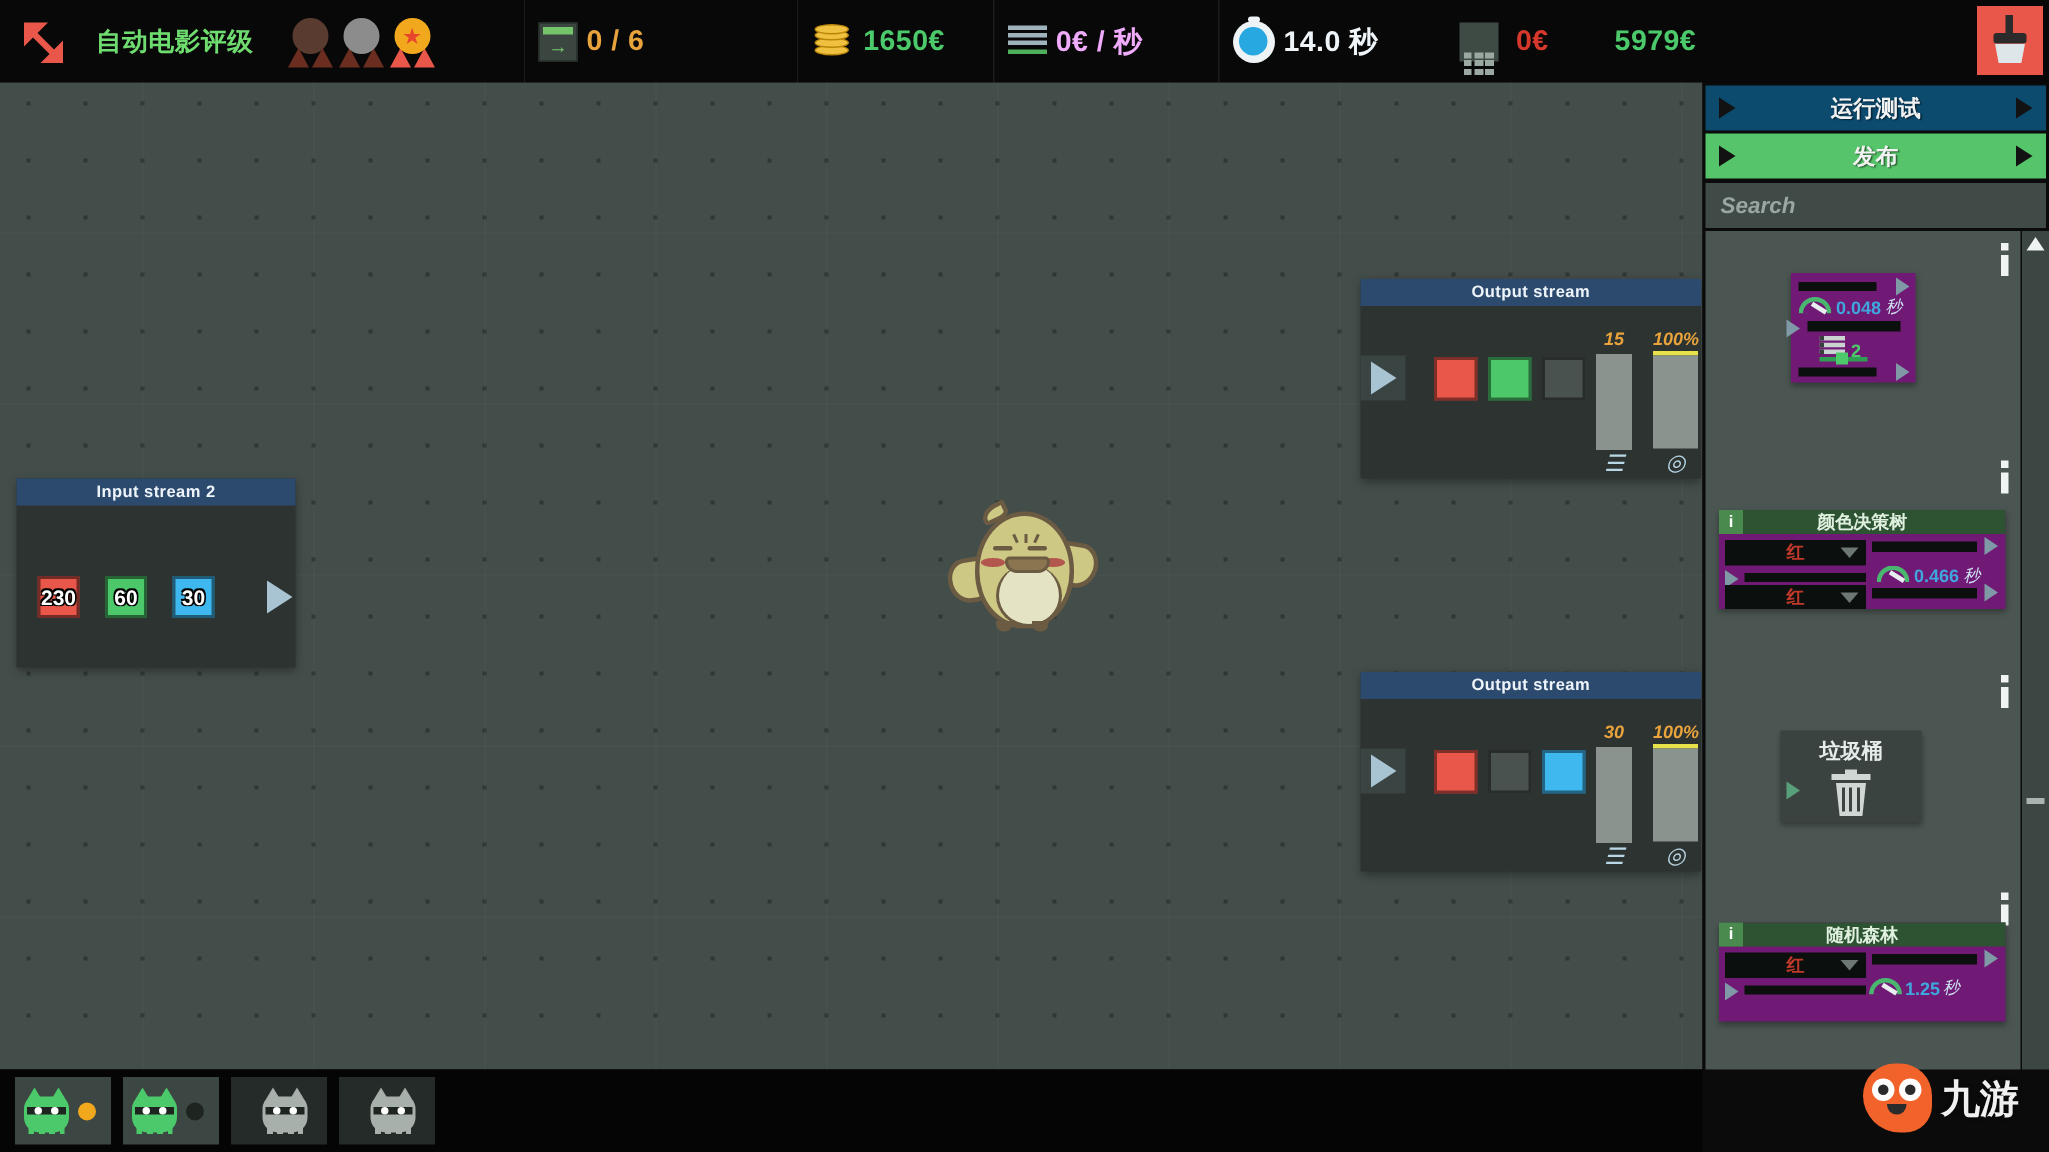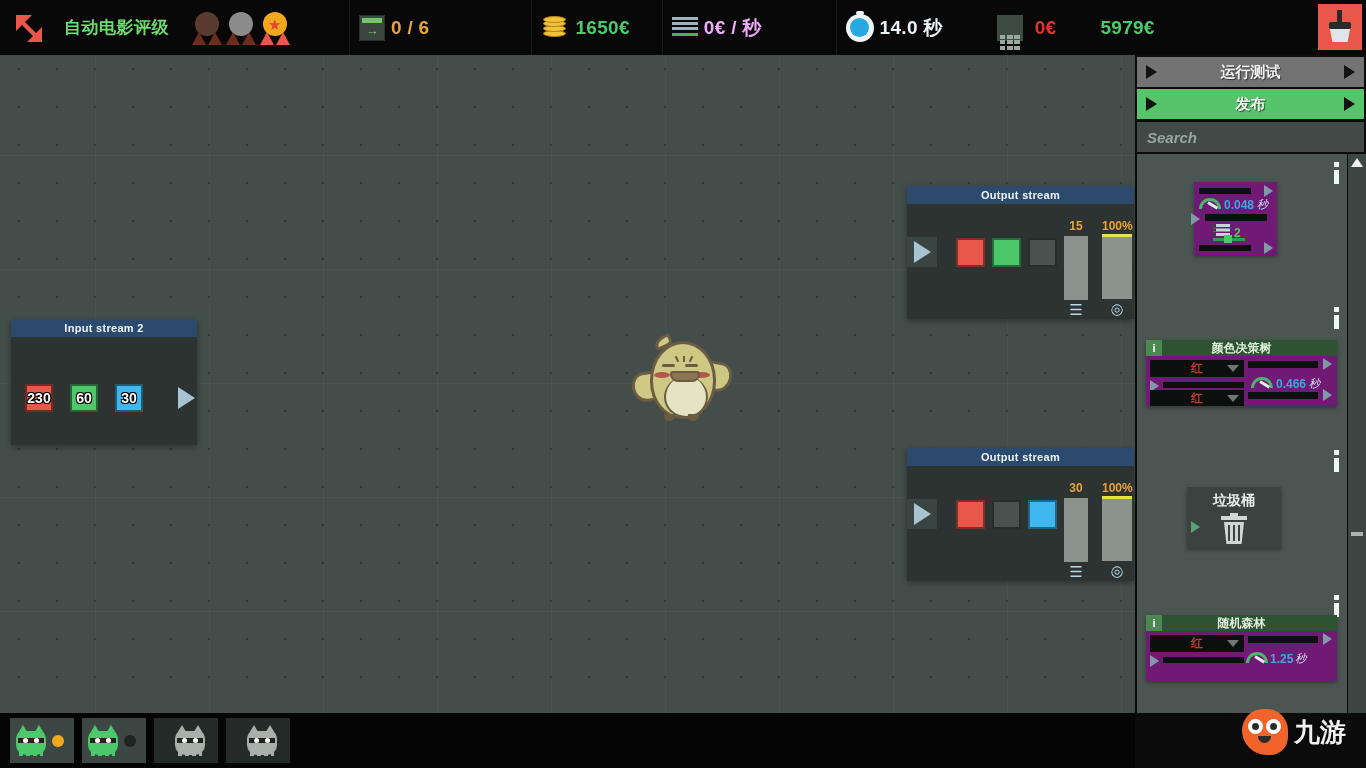--- a/index.html
+++ b/index.html
@@ -103,21 +103,21 @@
   .play-tri{
     width:0;height:0;border-top:11px solid transparent;border-bottom:11px solid transparent;
     border-left:17px solid #a8c4d2;
   }
   .play-btn{
     position:absolute; width:30px; height:30px; background:#3a4442;
     display:flex; align-items:center; justify-content:center; cursor:pointer;
   }
   .chip{ width:29px; height:29px; border:2px solid rgba(0,0,0,.45); }
   .chips{ position:absolute; display:flex; gap:7px; }
-  .barcol{ position:absolute; width:24px; }
+  .barcol{ position:absolute; width:24px;font-style:italic; }
   .barcol .num{ font-size:12px; font-weight:bold; text-align:center; color:#e8a33c; }
   .barcol .bar{ width:24px; background:#8b938f; }
   .barcol .topline{ height:3px; background:#e8e24a; }
   .barcol .ico{ text-align:center; color:#b9d6e4; font-size:15px; line-height:15px; margin-top:2px; }
 
   
   .nchip{
     width:28px;height:28px;display:flex;align-items:center;justify-content:center;
     font-size:14px;font-weight:bold;color:#fff;border:2px solid rgba(0,0,0,.5);
     text-shadow:1px 1px 0 #000,-1px 1px 0 #000,1px -1px 0 #000,-1px -1px 0 #000;
@@ -159,21 +159,21 @@
 
   
   #sidebar{
     position:absolute; left:1135px; top:55px; width:231px; height:713px; background:#0b0b0b;
   }
   .side-btn{
     margin:2px 2px 0; height:30px; display:flex; align-items:center; justify-content:space-between;
     padding:0 9px; font-size:15px; font-weight:bold; color:#f2f2f2; cursor:pointer;
     text-shadow:1px 1px 1px rgba(0,0,0,.55);
   }
-  #btn-run{ background:#737373; }
+  #btn-run{ background:#0c4a6e; }
   #btn-publish{ background:#56c46a; }
   .tri-r{ width:0;height:0;border-top:7px solid transparent;border-bottom:7px solid transparent;border-left:11px solid #121212; }
   #search-box{
     margin:3px 2px 0; height:30px; background:#404a46; display:flex; align-items:center; padding:0 10px;
   }
   #search-box span{ color:#9aa6a1; font-size:15px; font-style:italic; font-weight:bold; }
   #palette{
     position:absolute; left:2px; top:99px; width:210px; height:612px;
     background:#4b5551; overflow:hidden;
   }
@@ -304,21 +304,21 @@
   <div class="stat sep-l" style="margin-left:22px">
     <span class="ic-bars">
       <i style="top:0"></i>
         <i style="top:5px"></i>
         <i style="top:10px"></i>
         <i class="g" style="top:16px"></i>
     </span>
     <span class="val" style="color:#f0abfc">0€ / 秒</span>
   </div>
 
-  <div class="stat sep-l" style="margin-left:64px">
+  <div class="stat sep-l" style="margin-left:40px">
     <span class="ic-timer">
         <b></b>
       </span>
     <span class="val" style="color:#eef4f8">14.0 秒</span>
   </div>
 
   <div class="stat" style="margin-left:34px">
     <span class="ic-calc">
       <span class="scr"></span>
       <span class="keys">

